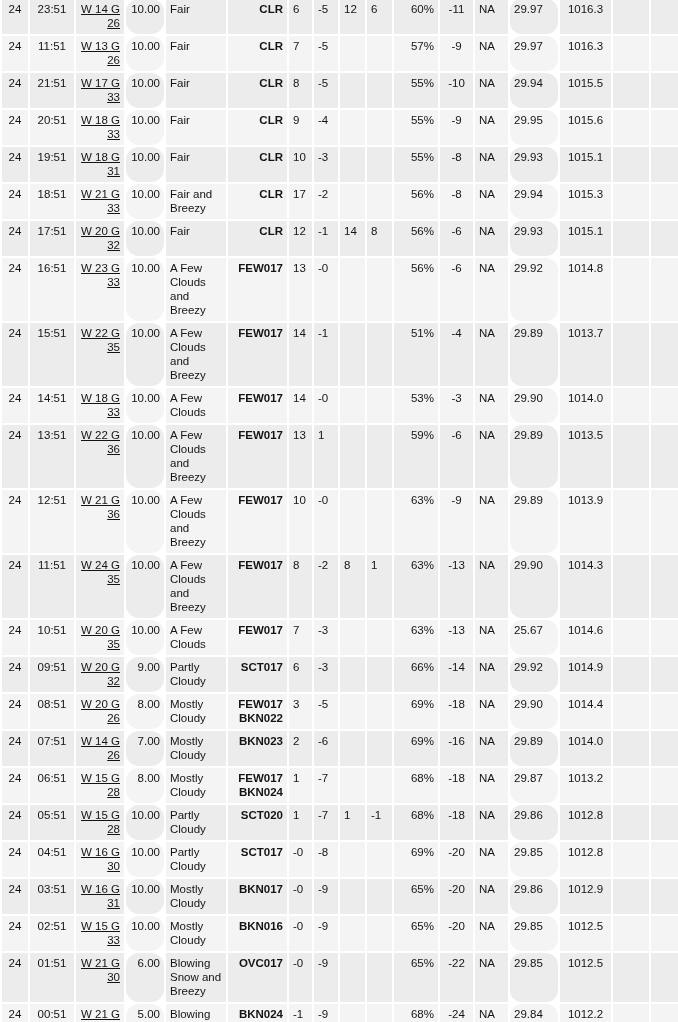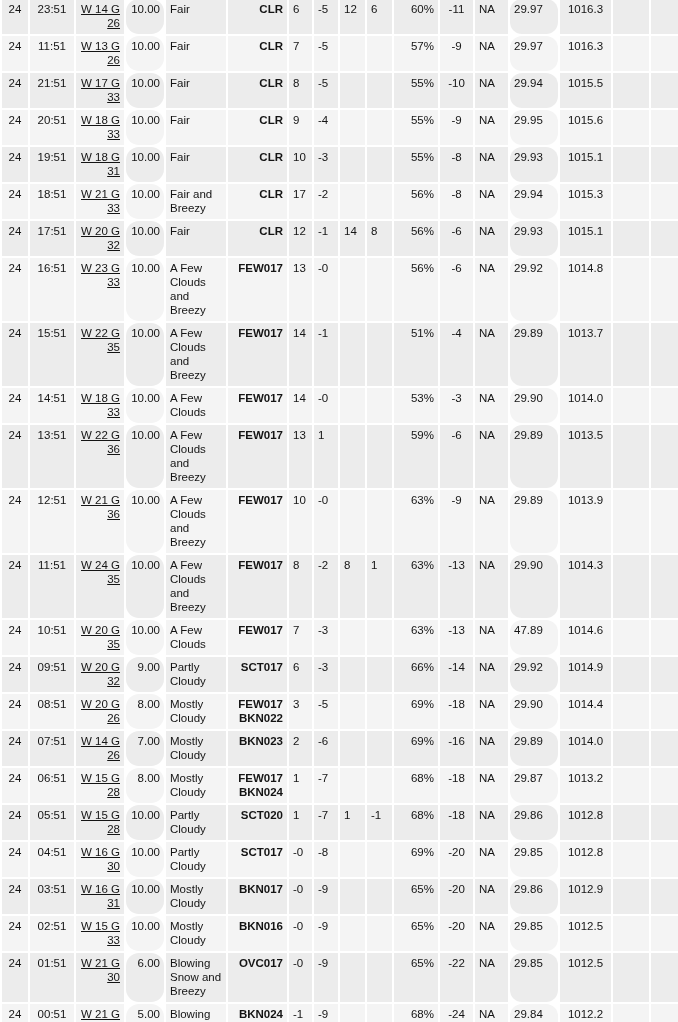--- a/index.html
+++ b/index.html
@@ -318,21 +318,21 @@
         <td class="c-vis nowrap">10.00</td>
         <td class="c-wx">A Few Clouds</td>
         <td class="c-sky">FEW017</td>
         <td class="c-air nowrap">7</td>
         <td class="c-dew nowrap">-3</td>
         <td class="c-6max nowrap"></td>
         <td class="c-6min nowrap"></td>
         <td class="c-rh nowrap">63%</td>
         <td class="c-wc nowrap">-13</td>
         <td class="c-hi nowrap">NA</td>
-        <td class="c-alt nowrap">47.89</td>
+        <td class="c-alt nowrap">25.67</td>
         <td class="c-slp nowrap">1014.6</td>
         <td class="c-p1 nowrap"></td>
         <td class="c-p3 nowrap"></td>
       </tr>
       <tr>
         <td class="c-day nowrap">24</td>
         <td class="c-time nowrap">09:51</td>
         <td class="c-wind">W 20 G 32</td>
         <td class="c-vis nowrap">9.00</td>
         <td class="c-wx">Partly Cloudy</td>

